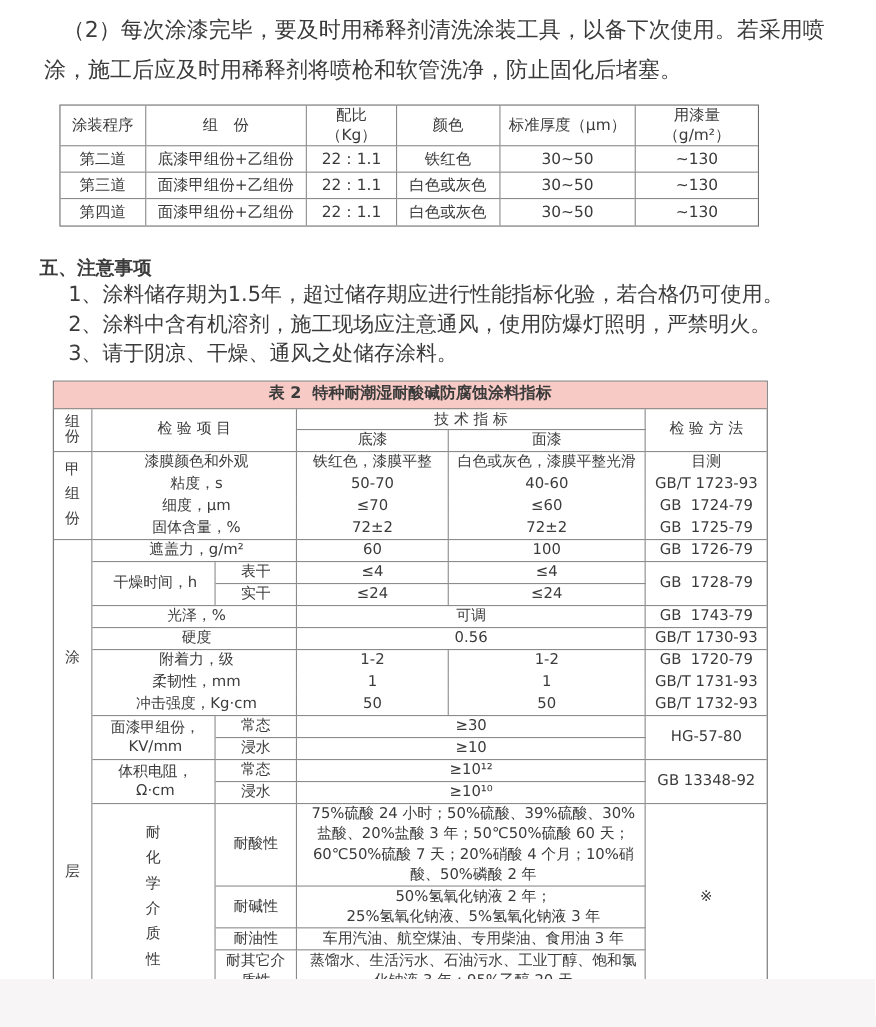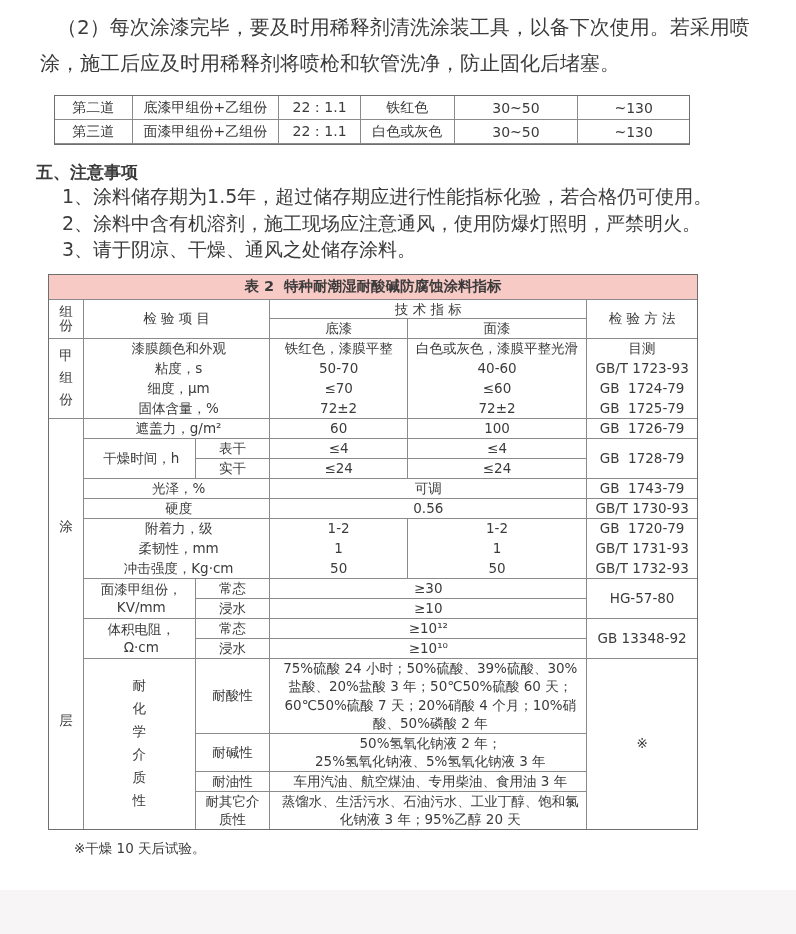--- a/index.html
+++ b/index.html
@@ -18,21 +18,21 @@
         text-align:center;vertical-align:middle;font-weight:normal;padding:0 4px;}
   .nr{border-right:none!important;}
   .nb{border-bottom:none!important;}
   .ttl{background:var(--c-pink);font-weight:bold;white-space:pre-wrap;}
   
   .t3{margin:14px 0 0 54px;width:636px;border:1.5px solid var(--c-border_dark);font-size:14px;}
   .t3 .ttl{height:25px;font-size:15px;}
   .t3 th{height:30px;}
   .t3 td{height:24px;}
   
-  .sec-heading{margin:16px 0 0 36px;font-size:17px;font-weight:bold;line-height:22px;}
+  .sec-heading{margin:27px 0 0 36px;font-size:17px;font-weight:bold;line-height:22px;}
   .note-item{margin-left:62px;font-size:19px;line-height:26.5px;}
   
   .t2{margin:11px 0 0 48px;width:650px;border:1.5px solid var(--c-border_dark);
       font-size:13.5px;line-height:18.5px;}
   .t2 .ttl{height:25px;font-size:14.5px;}
   .t2 th{height:17px;}
   .t2 td{height:20px;}
   .lft{text-align:center;padding-left:8px;}
   .pre{white-space:pre-wrap;margin-left:16px;}
   .method{white-space:pre-wrap;}
@@ -51,34 +51,50 @@
   <colgroup>
       <col style="width:78px">
       <col style="width:147px">
       <col style="width:82px">
       <col style="width:94px">
       <col style="width:124px">
       <col style="width:111px">
     </colgroup>
   <tbody>
   <tr>
+    <th>涂装程序</th>
+    <th>组　份</th>
+    <th>配比（Kg）</th>
+    <th>颜色</th>
+    <th>标准厚度（μm）</th>
+    <th class="nr">用漆量（g/m²）</th>
+  </tr>
+  <tr>
     <td>第二道</td>
     <td>底漆甲组份+乙组份</td>
     <td>22：1.1</td>
     <td>铁红色</td>
     <td>30~50</td>
     <td class="nr">~130</td>
   </tr>
   <tr>
     <td>第三道</td>
     <td>面漆甲组份+乙组份</td>
     <td>22：1.1</td>
     <td>白色或灰色</td>
     <td>30~50</td>
     <td class="nr">~130</td>
+  </tr>
+  <tr>
+    <td class="nb">第四道</td>
+    <td class="nb">面漆甲组份+乙组份</td>
+    <td class="nb">22：1.1</td>
+    <td class="nb">白色或灰色</td>
+    <td class="nb">30~50</td>
+    <td class="nr nb">~130</td>
   </tr>
 </tbody>
   </table>
 
 <div class="sec-heading">五、注意事项</div>
 <div class="note-item">1、涂料储存期为1.5年，超过储存期应进行性能指标化验，若合格仍可使用。</div>
 <div class="note-item">2、涂料中含有机溶剂，施工现场应注意通风，使用防爆灯照明，严禁明火。</div>
 <div class="note-item">3、请于阴凉、干燥、通风之处储存涂料。</div>
 
 <table class="t2">

